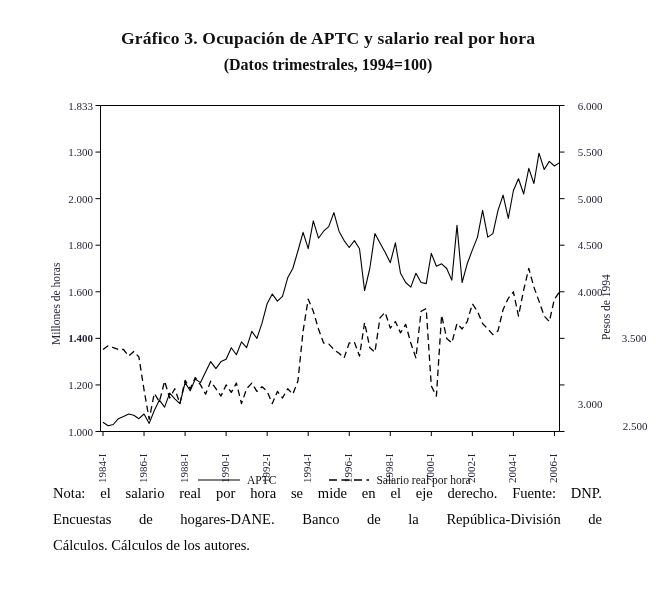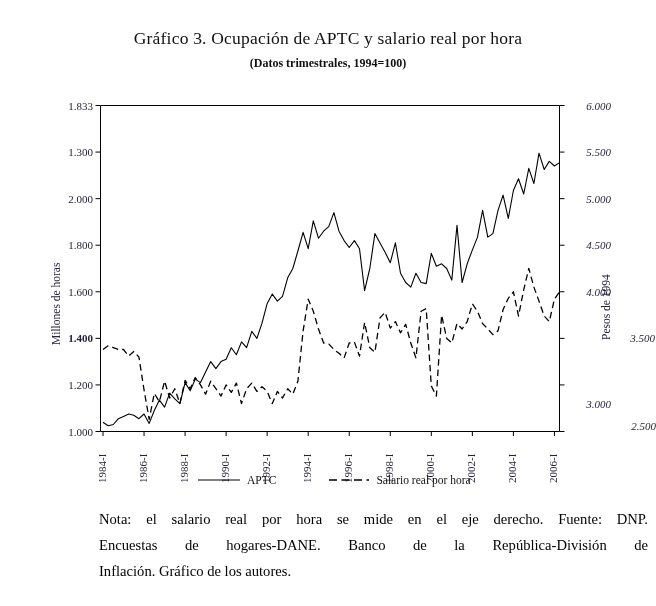--- a/index.html
+++ b/index.html
@@ -1,36 +1,36 @@
 <!DOCTYPE html>
 <html><head>
 <meta charset="utf-8">
 <style>
   html,body{margin:0;padding:0;background:#fff;}
   .page{position:relative;width:656px;height:606px;background:#fff;overflow:hidden;
         font-family:"Liberation Serif","DejaVu Serif",serif;color:#111;}
   .title{position:absolute;top:28px;left:0;width:656px;text-align:center;
-         font-size:17.5px;font-weight:normal;letter-spacing:.2px;}
+         font-size:17.5px;font-weight:bold;letter-spacing:.2px;}
   .subtitle{position:absolute;top:56px;left:0;width:656px;text-align:center;
-            font-size:12px;font-weight:bold;font-family:Liberation Serif, serif;}
+            font-size:16px;font-weight:bold;font-family:Liberation Serif, serif;}
   #plot{position:absolute;left:0;top:0;}
   .ylab{position:absolute;font-size:11px;color:#23233a;line-height:12px;}
   .ylab.l{width:37px;text-align:right;}
-  .ylab.r{width:42px;text-align:right;font-style:italic;}
+  .ylab.r{width:42px;text-align:center;}
   .xlab{position:absolute;top:437px;height:46px;font-size:11px;color:#23233a;
         writing-mode:vertical-rl;transform:rotate(180deg);line-height:13px;}
   .axis-title{position:absolute;font-size:11.5px;color:#23233a;
               writing-mode:vertical-rl;transform:rotate(180deg);}
   .axis-title.left{left:50px;top:195px;height:150px;}
   .axis-title.right{left:600px;top:200px;height:140px;}
   .legend{position:absolute;left:198px;top:474px;display:flex;align-items:center;
           gap:53px;font-size:11.5px;color:#111;}
   .leg-item{display:flex;align-items:center;gap:7px;white-space:nowrap;}
-  .note{position:absolute;left:53px;top:506px;width:549px;font-size:14.6px;
-        line-height:26px;color:#000;margin-left:46px;}
+  .note{position:absolute;left:53px;top:480px;width:549px;font-size:14.6px;
+        line-height:26px;color:#000;}
   .note .j{text-align:justify;text-align-last:justify;}
 </style>
 </head>
 <body>
 
 <div class="page">
 
   <div class="title">Gráfico 3. Ocupación de APTC y salario real por hora</div>
   <div class="subtitle">(Datos trimestrales, 1994=100)</div>
 
@@ -90,16 +90,16 @@
       <svg width="40" height="4" xmlns="http://www.w3.org/2000/svg">
           <line x1="0" y1="2" x2="40" y2="2" stroke="#000" stroke-width="1.4" stroke-dasharray="8 4.5"></line>
         </svg>
       <span>Salario real por hora</span>
     </span>
   </div>
 
   <div class="note">
     <div class="j">Nota: el salario real por hora se mide en el eje derecho. Fuente: DNP.</div>
     <div class="j">Encuestas de hogares-DANE. Banco de la República-División de</div>
-    <div>Inflación. Gráfico de los autores.</div>
+    <div>Cálculos. Cálculos de los autores.</div>
   </div>
 
 </div>
 
 </body></html>

